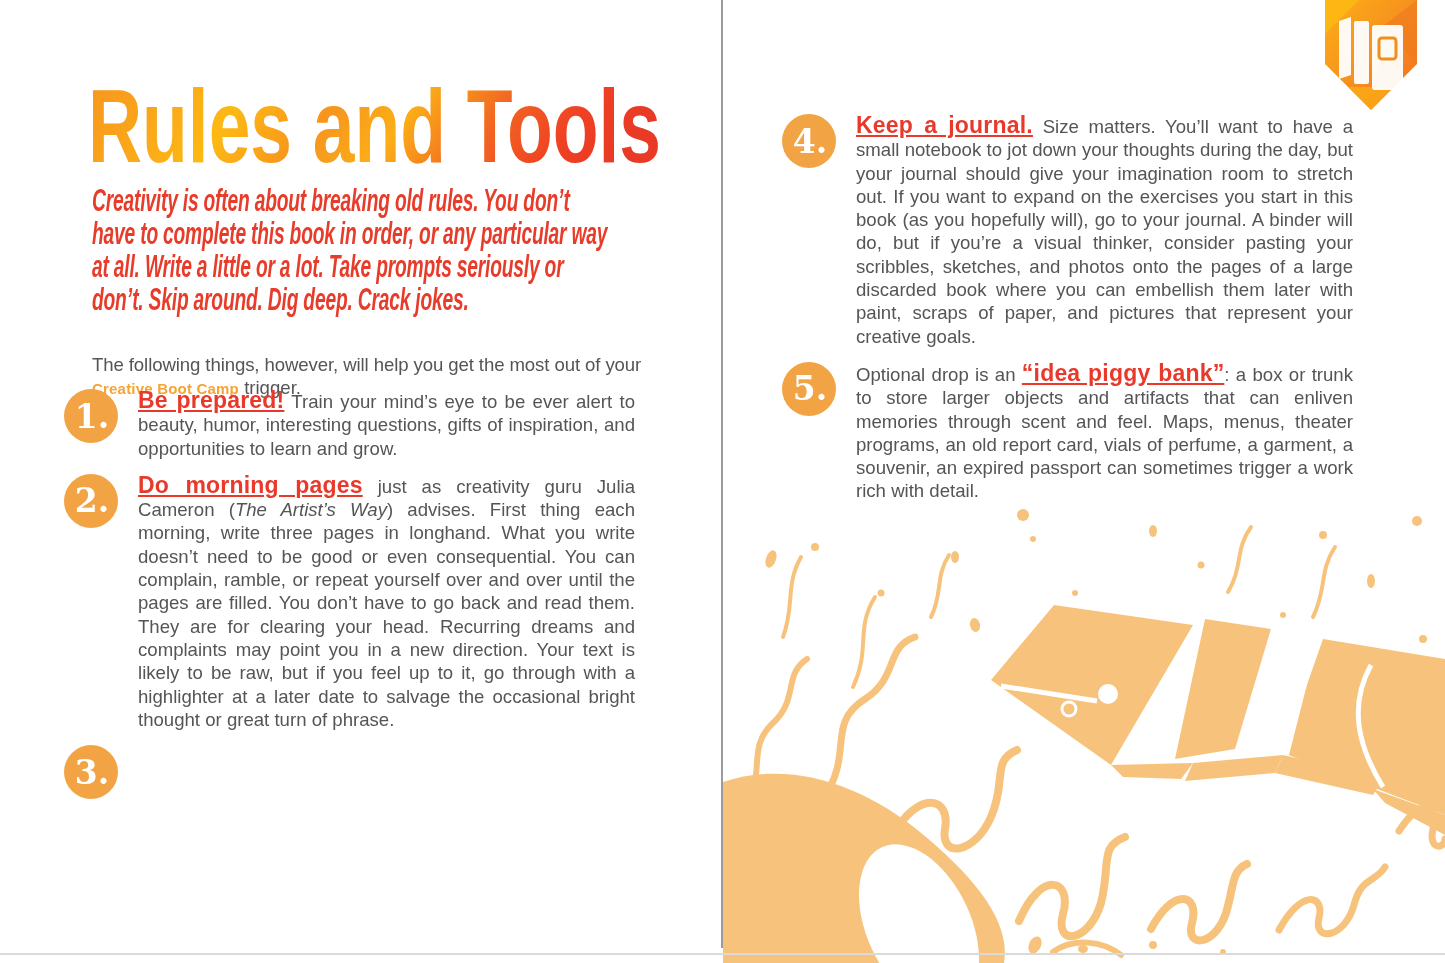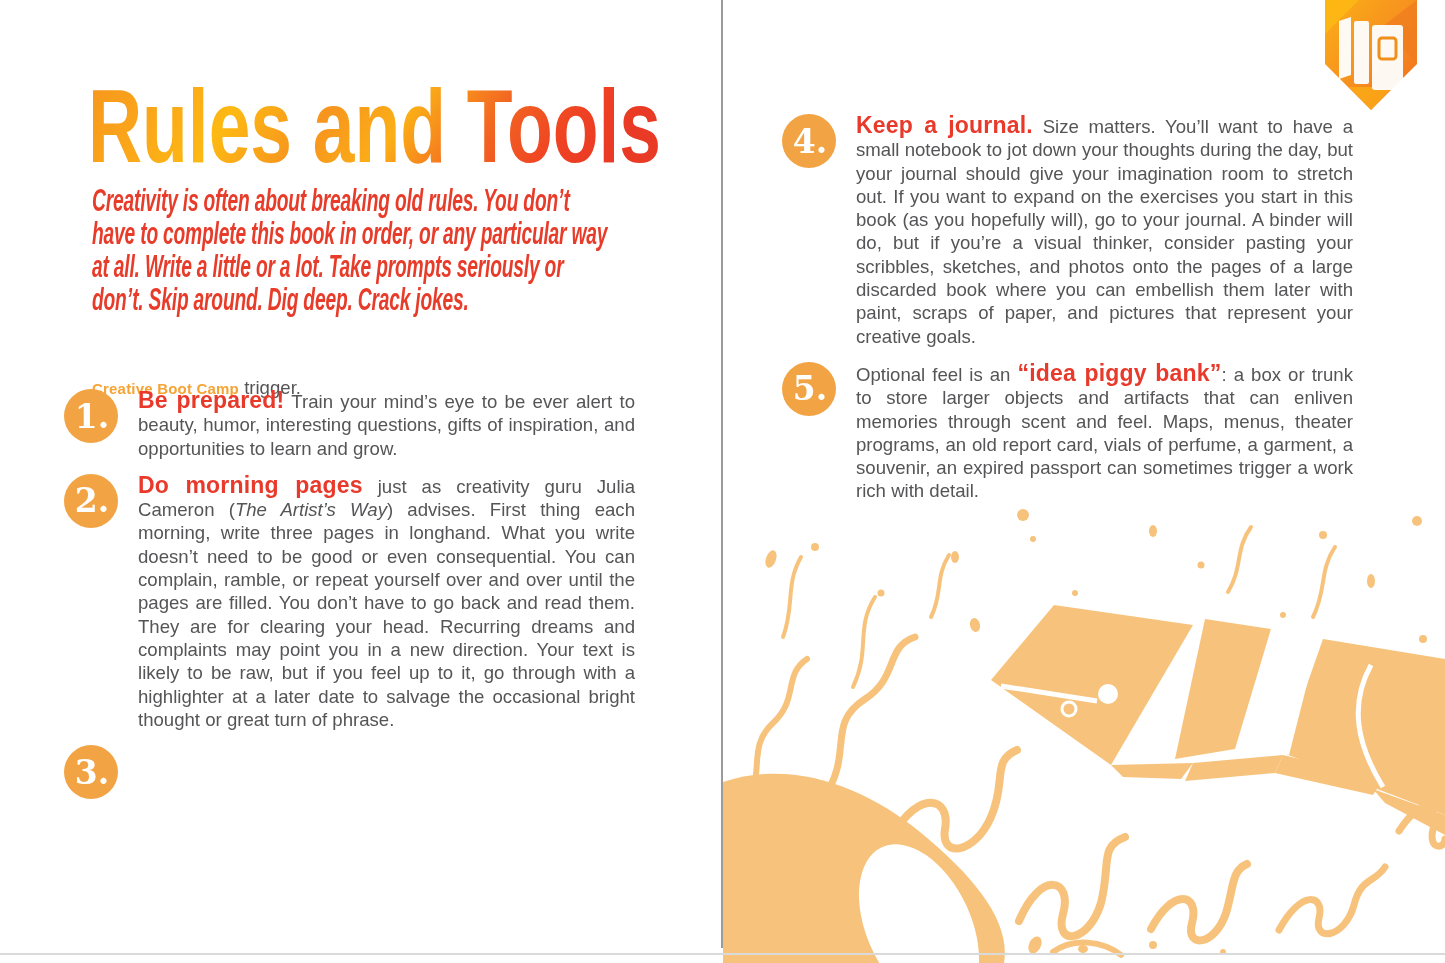--- a/index.html
+++ b/index.html
@@ -39,21 +39,21 @@
     flex:0 0 54px; width:54px; height:54px; border-radius:50%;
     background:#F2A444; color:#ffffff; margin-right:20px;
     font-family:"DejaVu Serif", serif; font-weight:bold; font-size:33px;
     display:flex; align-items:center; justify-content:center;
     padding-left:2px; box-sizing:border-box;
   }
   .item-text {
     width:497px; margin:0; font-size:18.6px; line-height:23.3px;
     text-align:justify; color:#555557;
   }
-  .lead { color:#E8392B; font-weight:bold; font-size:23px; letter-spacing:0.2px; }
+  .lead { color:#E8392B; font-weight:bold; font-size:23px; letter-spacing:0.2px;text-decoration:underline; }
   .item-text em { font-style:italic;margin-top:45px; }
 
   .illustration { position:absolute; left:0; top:497px; }
   .badge { position:absolute; left:602px; top:0; }
 </style>
 </head>
 <body>
 
 <div class="page page-left">
 
@@ -73,21 +73,21 @@
     <text x="2" y="78" font-size="104" font-weight="bold" fill="url(#titleGrad)" textLength="573" lengthAdjust="spacingAndGlyphs">Rules and Tools</text>
   </svg>
 
   <div class="subtitle">
     <div>Creativity is often about breaking old rules. You don’t</div>
     <div>have to complete this book in order, or any particular way</div>
     <div>at all. Write a little or a lot. Take prompts seriously or</div>
     <div>don’t. Skip around. Dig deep. Crack jokes.</div>
   </div>
 
-  <p class="intro"><br>
+  <p class="intro"><span class="line1">The following things, however, will help you get the most out of your</span><br>
     <span class="highlight">Creative Boot Camp</span><span> trigger.</span>
   </p>
 
   <div class="items items-left">
 
     <div class="item">
       <div class="num-circle">
         <span>1.</span>
       </div>
       <p class="item-text"><span class="lead">Be prepared!</span><span> Train your mind’s eye to be ever alert to beauty, humor, interesting questions, gifts of inspiration, and opportunities to learn and grow.</span></p>
@@ -117,21 +117,21 @@
       <div class="num-circle">
         <span>4.</span>
       </div>
       <p class="item-text"><span class="lead">Keep a journal.</span><span> Size matters. You’ll want to have a small notebook to jot down your thoughts during the day, but your journal should give your imagination room to stretch out. If you want to expand on the exercises you start in this book (as you hopefully will), go to your journal. A binder will do, but if you’re a visual thinker, consider pasting your scribbles, sketches, and photos onto the pages of a large discarded book where you can embellish them later with paint, scraps of paper, and pictures that represent your creative goals.</span></p>
     </div>
 
     <div class="item">
       <div class="num-circle">
         <span>5.</span>
       </div>
-      <p class="item-text"><span>Optional feel is an </span><span class="lead">“idea piggy bank”</span><span>: a box or trunk to store larger objects and artifacts that can enliven memories through scent and feel. Maps, menus, theater programs, an old report card, vials of perfume, a garment, a souvenir, an expired passport can sometimes trigger a work rich with detail.</span></p>
+      <p class="item-text"><span>Optional drop is an </span><span class="lead">“idea piggy bank”</span><span>: a box or trunk to store larger objects and artifacts that can enliven memories through scent and feel. Maps, menus, theater programs, an old report card, vials of perfume, a garment, a souvenir, an expired passport can sometimes trigger a work rich with detail.</span></p>
     </div>
 
   </div>
 
   <svg class="illustration" width="722" height="466" viewBox="0 0 722 466">
     <g fill="#F7C37C">
 
       <path d="M0,285 C70,262 142,290 197,335 C252,380 288,425 281,466 L0,466 Z"></path>
 
       <polygon points="268,183 331,108 470,128 388,268"></polygon>

